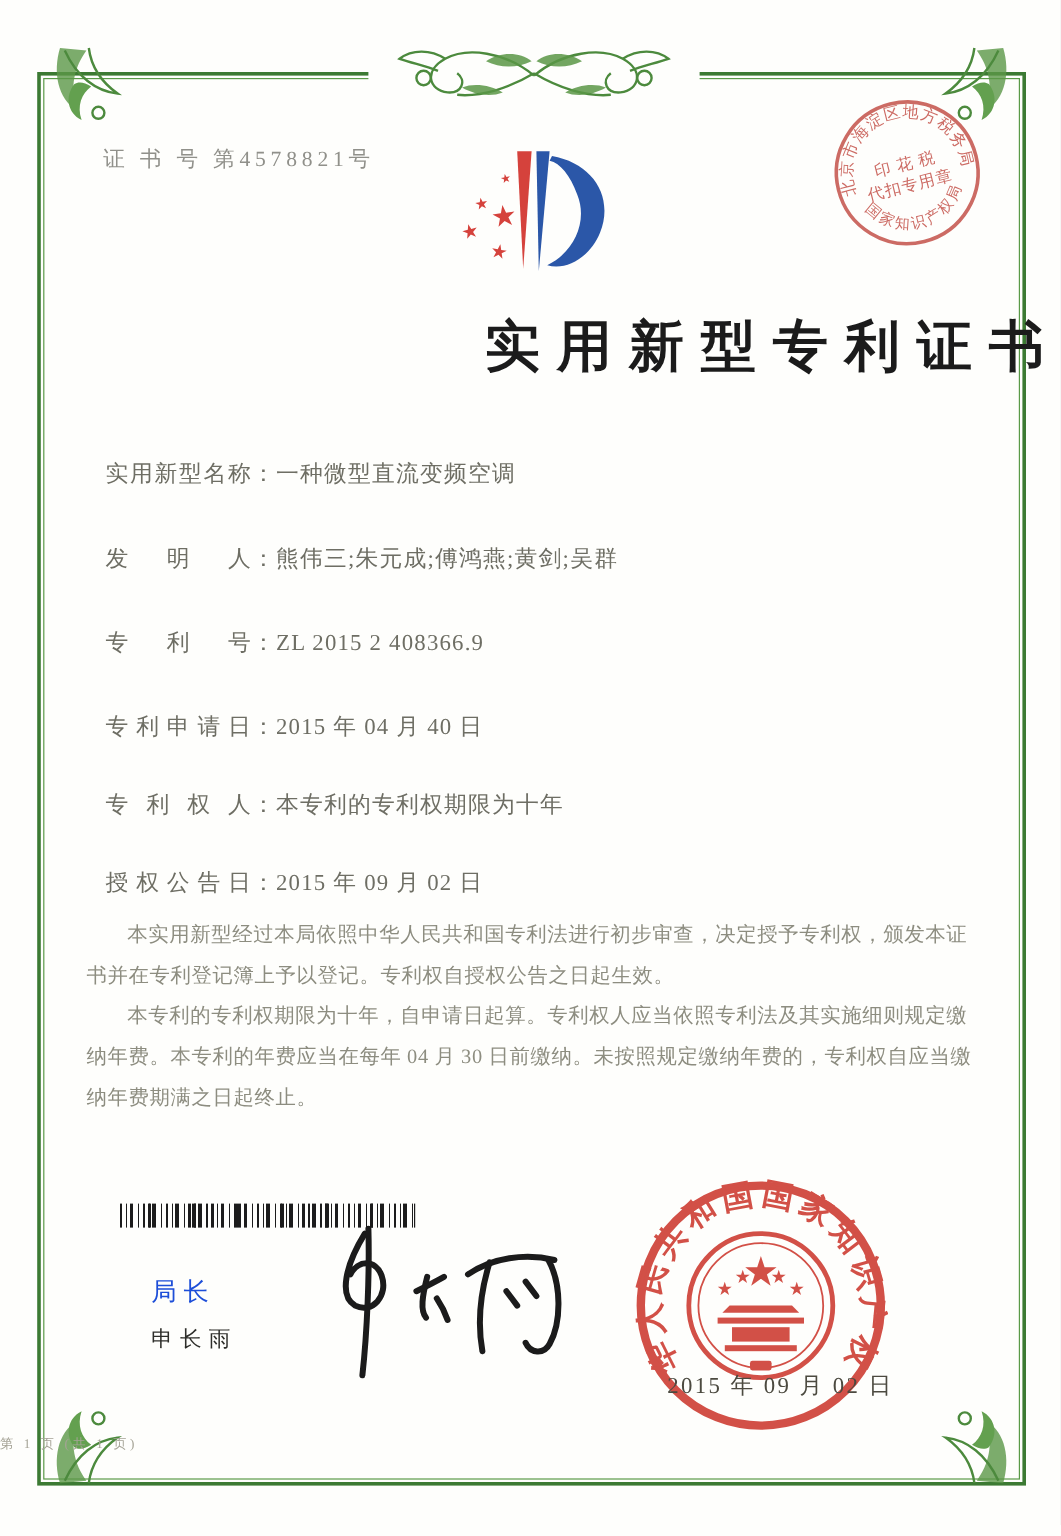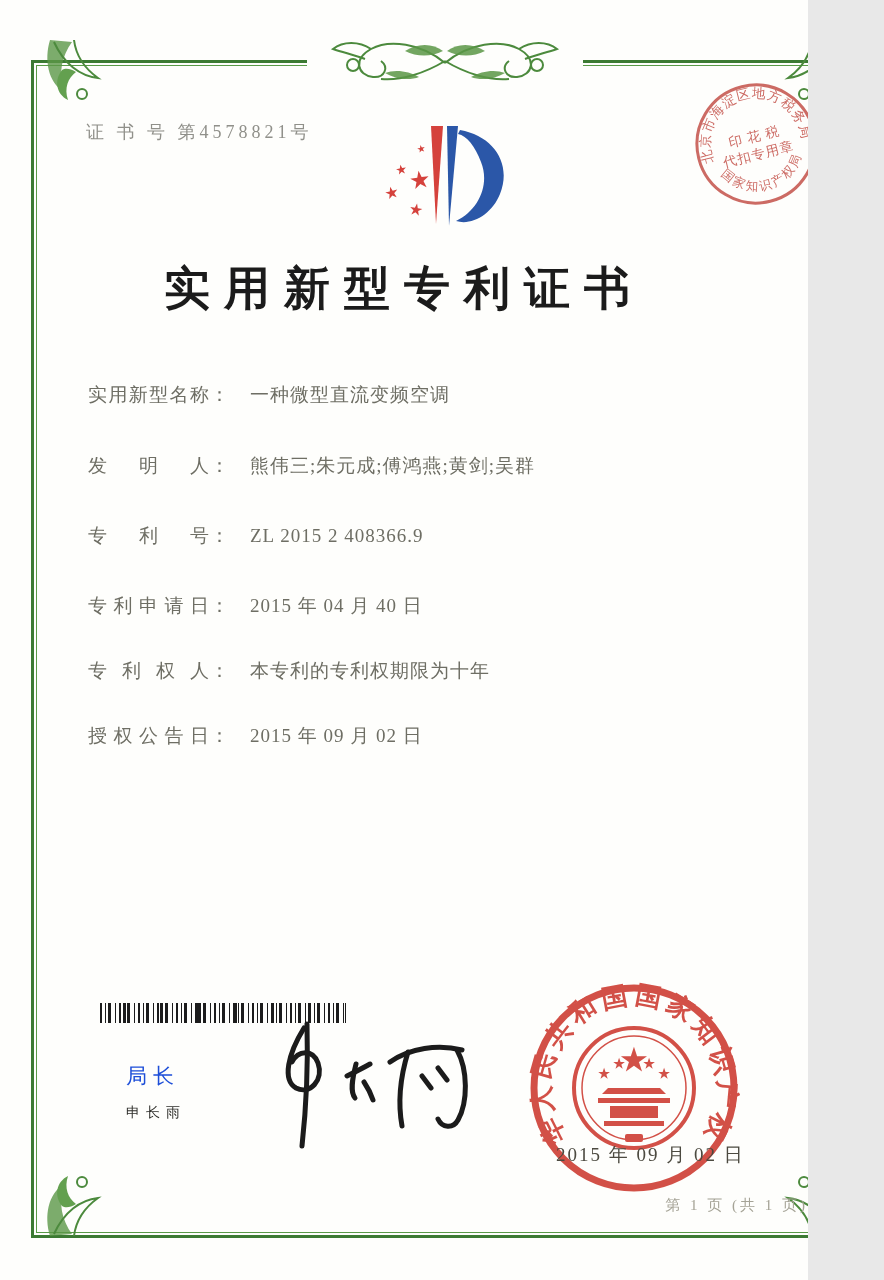--- a/index.html
+++ b/index.html
@@ -1,66 +1,66 @@
 <!DOCTYPE html>
 <html><head>
 <meta charset="utf-8">
 <style>
   html,body{margin:0;padding:0;background:#e8e8e8;}
-  .page{position:relative;width:808px;height:1280px;background:#fefefc;overflow:hidden;
+  .page{position:relative;width:884px;height:1280px;background:#fefefc;overflow:hidden;
         font-family:"Liberation Serif","DejaVu Serif",serif;text-decoration:underline;}
   
   .frame{position:absolute;left:31px;top:60px;width:818px;height:1172px;
          border:3px solid #3c7a33;}
   .frame-inner{position:absolute;inset:2px;border:1px solid #5a9a48;}
   .orn{position:absolute;}
   .orn-tl{left:40px;top:36px;transform:scaleY(-1);}
   .orn-tr{left:762px;top:36px;transform:scale(-1,-1);}
   .orn-bl{left:40px;top:1146px;}
   .orn-br{left:762px;top:1146px;transform:scaleX(-1);}
   
   .cert-no{position:absolute;left:86px;top:120px;font-size:18px;color:#90908a;
            letter-spacing:4px;filter:blur(.3px);}
   
   .logo{position:absolute;left:362px;top:116px;width:185px;height:130px;}
   
   .tax-seal{position:absolute;left:690px;top:78px;width:132px;height:132px;
             transform:rotate(-14deg);opacity:.85;}
   .tax-seal text{fill:#c4524a;font-family:"Liberation Serif","DejaVu Serif",serif;}
   
-  .title{position:absolute;left:0;right:0;top:258px;text-align:center;font-size:46px;
+  .title{position:absolute;left:0;right:0;top:258px;text-align:right;font-size:46px;
          font-weight:700;letter-spacing:14px;color:#1b1b1b;}
   
   .field{position:absolute;left:88px;font-size:19px;color:#6e6e64;letter-spacing:1px;
          white-space:nowrap;filter:blur(.25px);}
   .field-label{display:inline-flex;justify-content:space-between;width:122px;vertical-align:bottom;}
-  .field-value{margin-left:20px;text-align:center;}
+  .field-value{margin-left:0;text-align:center;}
   .f0{top:382px}.f1{top:453px}.f2{top:523px}.f3{top:593px}.f4{top:658px}.f5{top:723px}
   
   .body-text{position:absolute;left:72px;top:762px;width:744px;font-size:17px;
              line-height:34px;color:#8d8d80;letter-spacing:.5px;filter:blur(.25px);}
   .body-text p{margin:0;text-indent:2em;}
   
   .barcode{position:absolute;left:100px;top:1003px;width:246px;height:20px;
     background:
       repeating-linear-gradient(90deg,#1c1c1c 0 2px,transparent 2px 5px,#1c1c1c 5px 6px,transparent 6px 8px,#1c1c1c 8px 11px,transparent 11px 15px,#1c1c1c 15px 16px,transparent 16px 19px),
       repeating-linear-gradient(90deg,transparent 0 23px,#1c1c1c 23px 26px,transparent 26px 37px);}
   
   .comm-title{position:absolute;left:126px;top:1062px;font-size:21px;color:#1d4ed8;
               letter-spacing:6px;font-family:"Liberation Sans","DejaVu Sans",sans-serif;}
-  .comm-name{position:absolute;left:126px;top:1104px;font-size:14px;color:#2e2e2a;
+  .comm-name{position:absolute;left:126px;top:1104px;font-size:18px;color:#2e2e2a;
              letter-spacing:6px;font-family:"Liberation Sans","DejaVu Sans",sans-serif;}
   .signature{position:absolute;left:252px;top:1018px;width:230px;height:132px;}
   
   .office-seal{position:absolute;left:528px;top:982px;width:212px;height:212px;opacity:.92;}
   .office-seal text{fill:#cf4238;font-family:"Liberation Serif","DejaVu Serif",serif;font-weight:700;}
   .seal-date{position:absolute;left:556px;top:1142px;font-size:19px;color:#4c4a40;
              letter-spacing:2px;white-space:nowrap;}
   
-  .footer{position:absolute;left:0;right:0;top:1196px;text-align:right;font-size:15px;
+  .footer{position:absolute;left:0;right:0;top:1196px;text-align:left;font-size:11px;
           color:#a5a396;letter-spacing:3px;}
 </style>
 </head>
 <body>
 
 <div class="page">
 
   <div class="frame">
     <div class="frame-inner"></div>
   </div>
@@ -185,20 +185,22 @@
     <span class="field-label char-justify">
         <span>授</span>
         <span>权</span>
         <span>公</span>
         <span>告</span>
         <span>日</span>
       </span><span>：</span><span class="field-value">2015 年 09 月 02 日</span>
   </div>
 
   <div class="body-text">
+    <p>本实用新型经过本局依照中华人民共和国专利法进行初步审查，决定授予专利权，颁发本证书并在专利登记簿上予以登记。专利权自授权公告之日起生效。</p>
+    <p>本专利的专利权期限为十年，自申请日起算。专利权人应当依照专利法及其实施细则规定缴纳年费。本专利的年费应当在每年 04 月 30 日前缴纳。未按照规定缴纳年费的，专利权自应当缴纳年费期满之日起终止。</p>
   </div>
 
   <div class="barcode"></div>
 
   <div class="comm-title">局长</div>
   <div class="comm-name">申长雨</div>
 
   <svg class="signature" viewBox="0 0 230 132">
     <g fill="none" stroke="#1b1b1b" stroke-width="5" stroke-linecap="round">
       <path d="M52,10 C36,36 30,62 44,70 C58,77 72,62 66,45 C61,31 46,32 40,44"></path>

